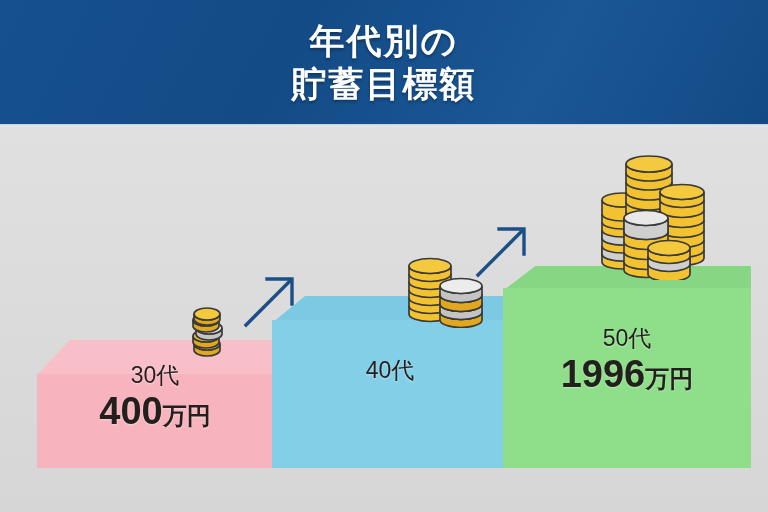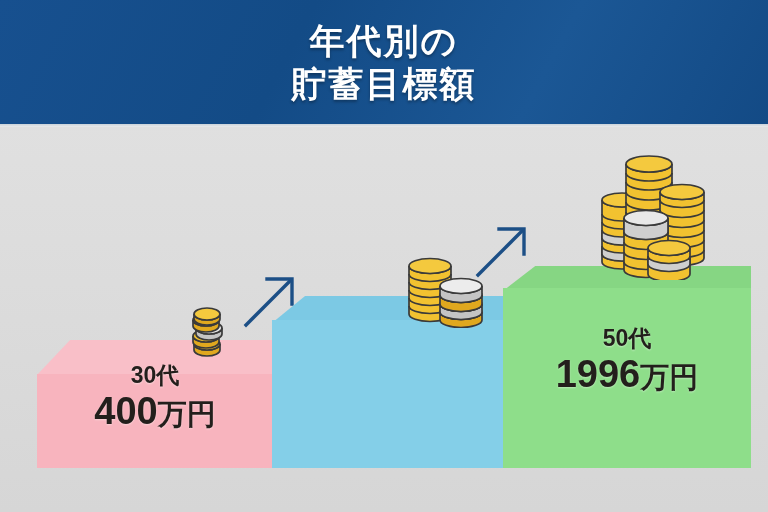--- a/index.html
+++ b/index.html
@@ -103,33 +103,33 @@
 
   .bar-labels {
     position: absolute;
     left: 0;
     width: 100%;
     text-align: center;
     color: #231f1c;
     z-index: 5;
   }
   .age-label {
-    font-weight: 700;
+    font-weight: 400;
     font-size: 23px;
     line-height: 28px;
     text-shadow: 0 1px 2px rgba(255,255,255,0.45);
   }
   .amount-label {
     font-weight: 700;
     font-size: 38px;
     line-height: 45px;
     text-shadow: 0 1px 2px rgba(255,255,255,0.40);
     white-space: nowrap;
   }
-  .amount-label .unit { font-size: 29px; }
+  .amount-label .unit { font-size: 24px; }
 
   #labels-30 { top: 237px; }
   #labels-40 { top: 232px; }
   #labels-50 { top: 200px; }
 
   
   .arrow { position: absolute; }
 
   
   .coinstack { position: absolute; }
@@ -266,20 +266,21 @@
     <div class="bar-labels" id="labels-30" style="left:37px; width:236px;">
       <div class="age-label">30代</div>
       <div class="amount-label"><span>400</span><span class="unit">万円</span></div>
     </div>
 
     <div class="bar" id="bar-40">
       <div class="bar-top"></div>
       <div class="bar-front"></div>
     </div>
     <div class="bar-labels" id="labels-40" style="left:272px; width:236px;">
+      <div class="age-label">40代</div>
     </div>
 
     <div class="bar" id="bar-50">
       <div class="bar-top"></div>
       <div class="bar-front"></div>
     </div>
     <div class="bar-labels" id="labels-50" style="left:503px; width:248px;">
       <div class="age-label">50代</div>
       <div class="amount-label"><span>1996</span><span class="unit">万円</span></div>
     </div>

